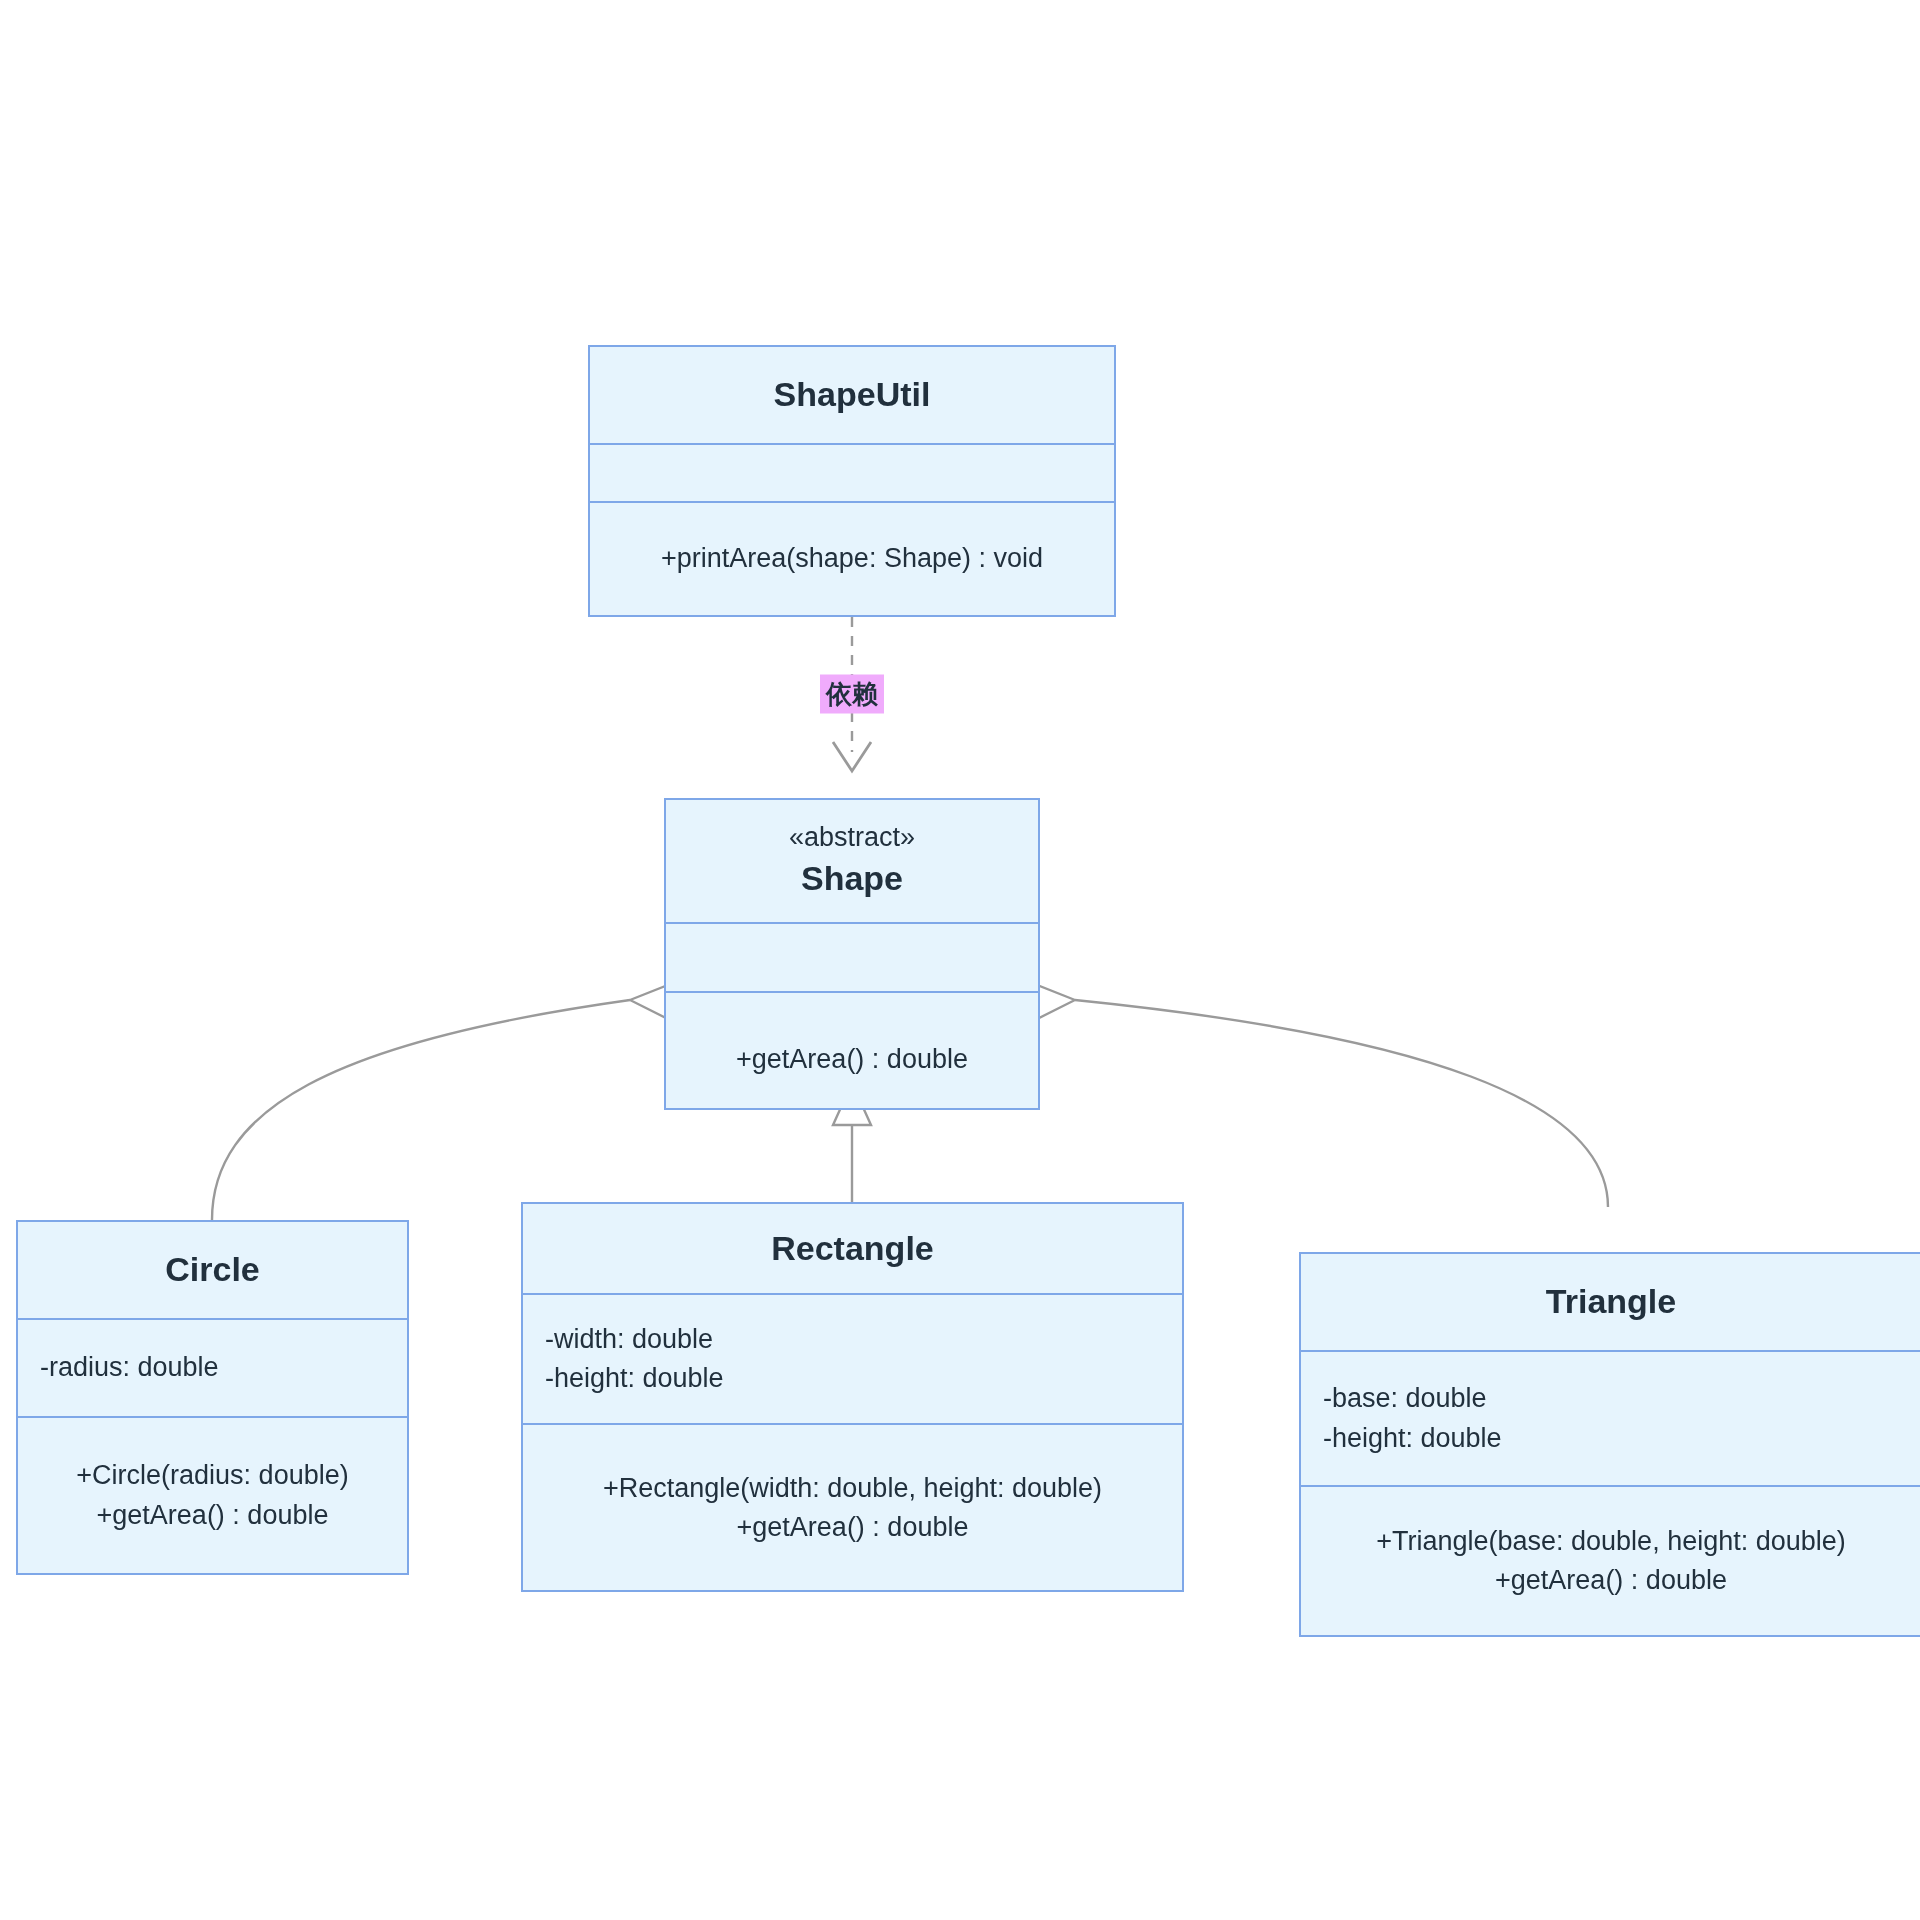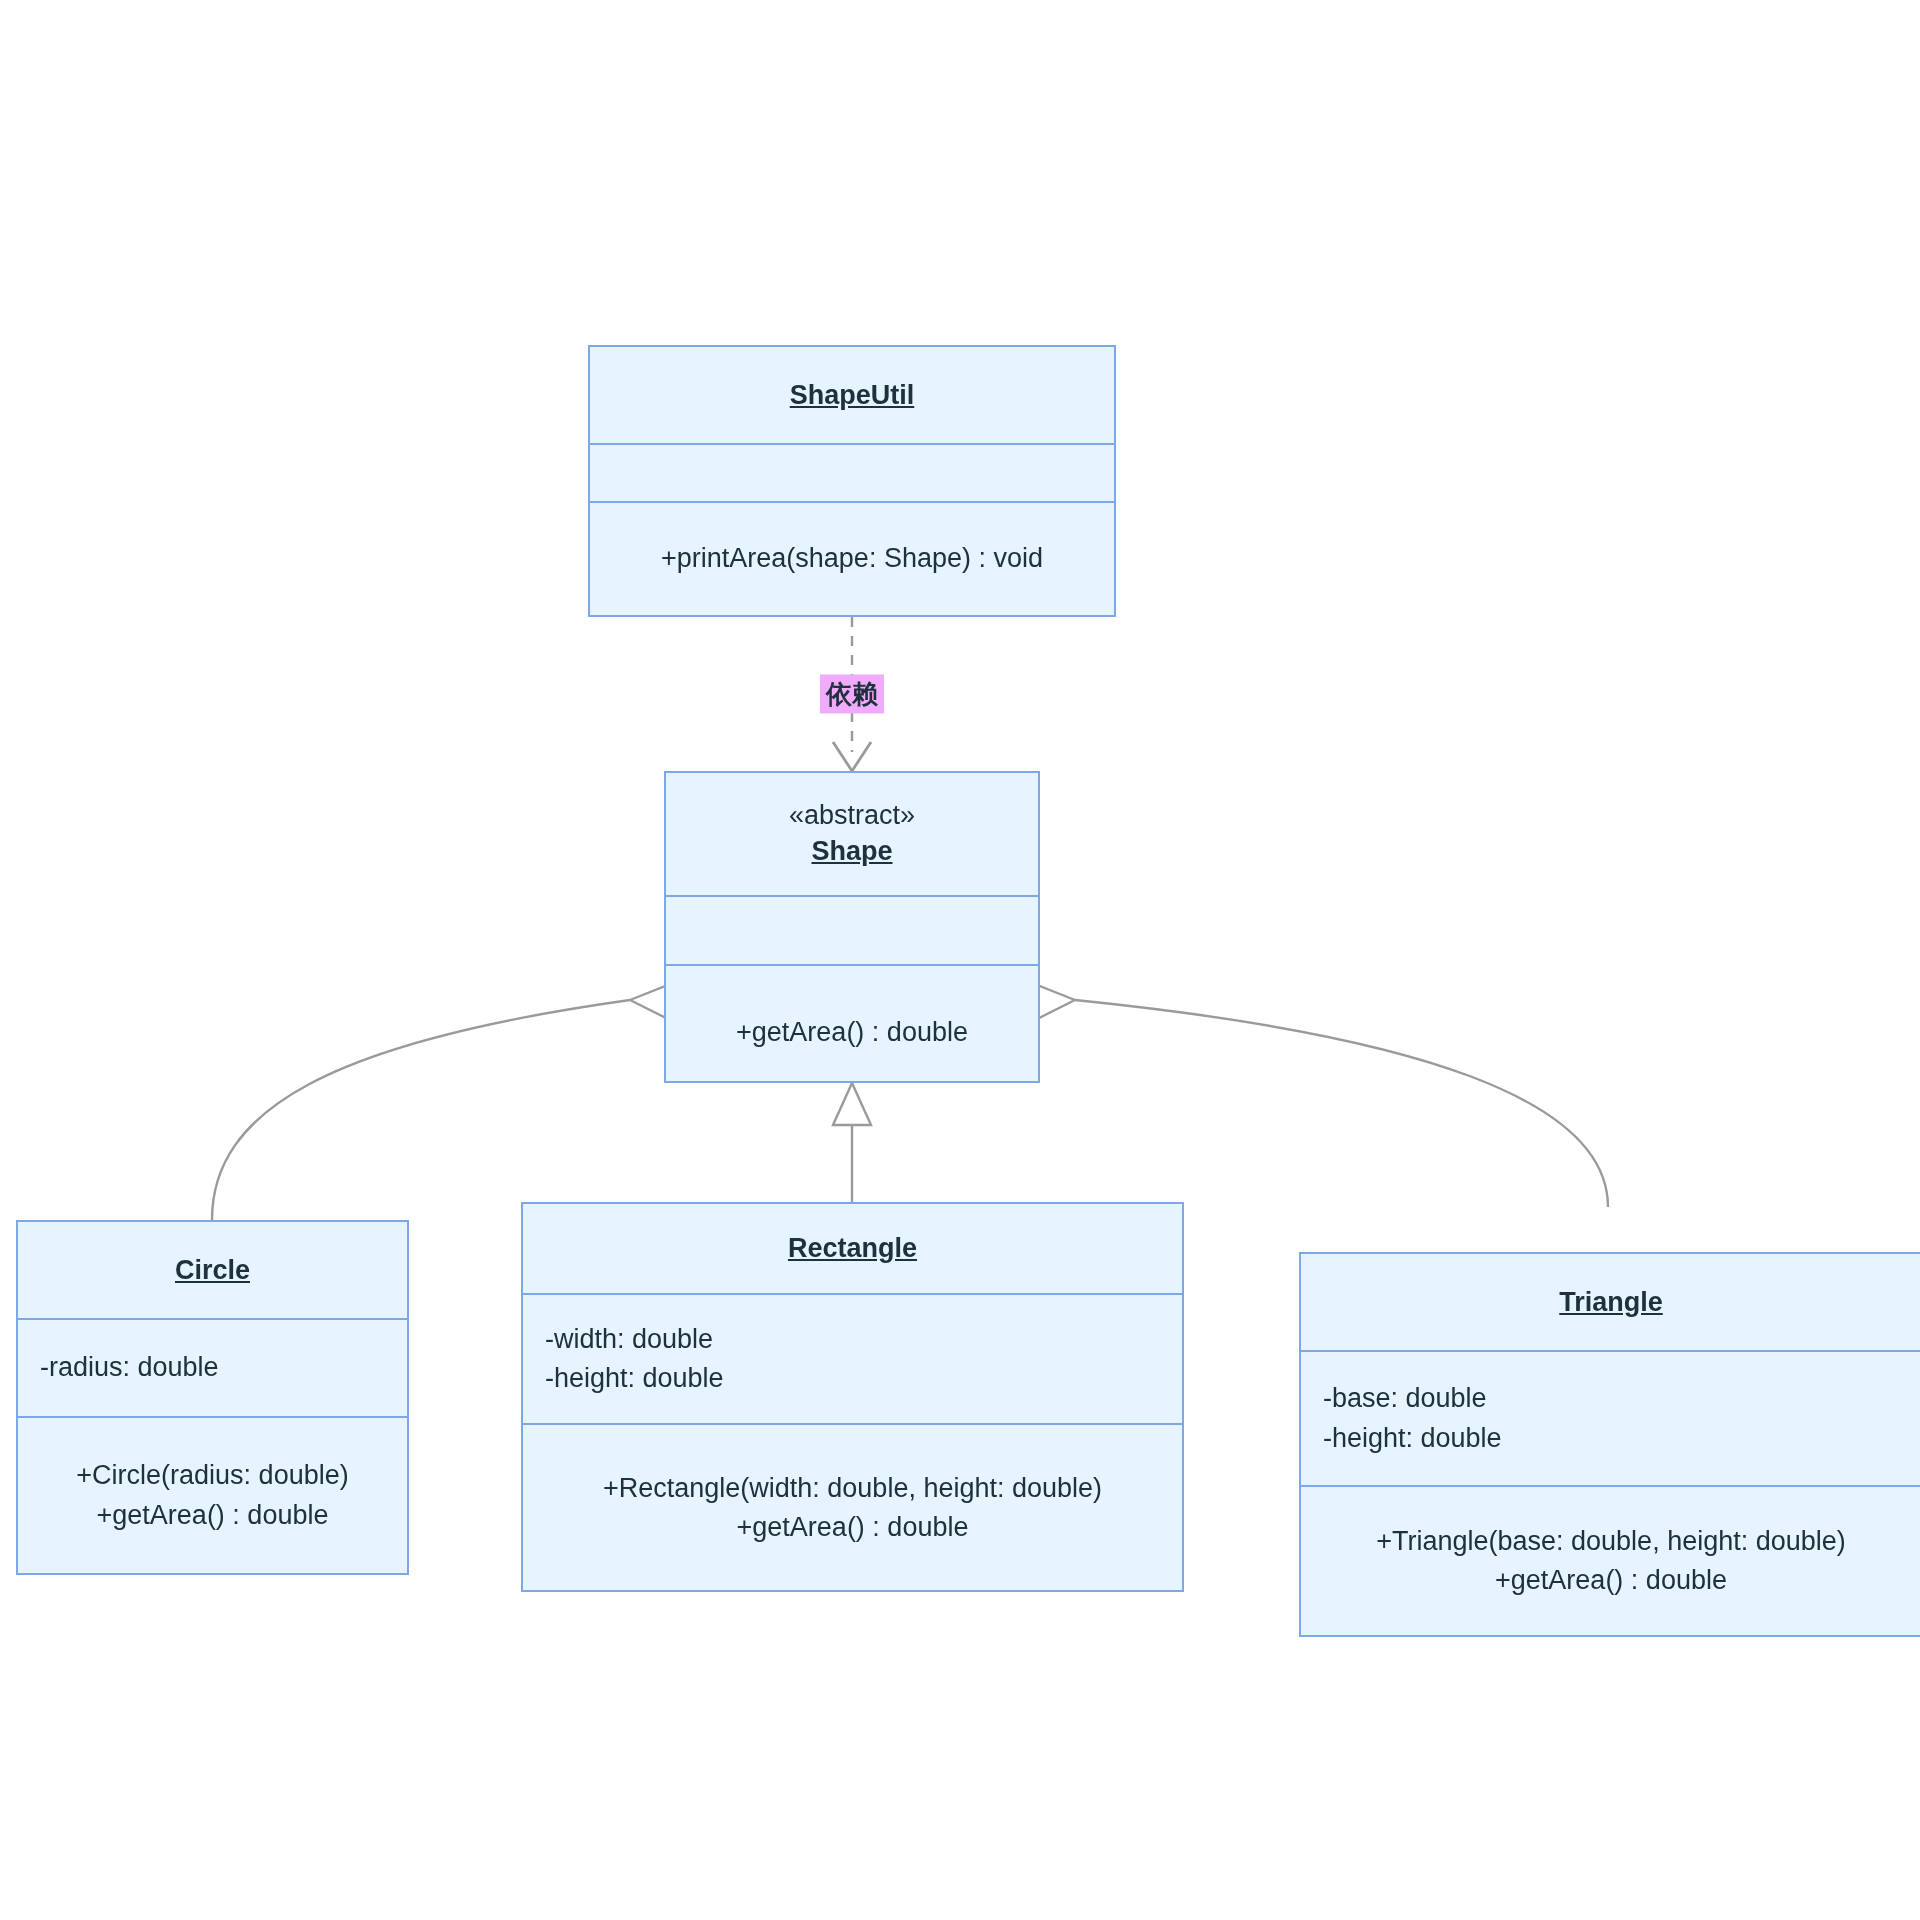--- a/index.html
+++ b/index.html
@@ -59,25 +59,24 @@
     text-align: left;
     padding: 0 22px;
   }
   .cls-stereotype {
     font-size: 27px;
     font-weight: 400;
     line-height: 1.3;
     color: #21303d;
   }
   .cls-name {
-    font-size: 27px;
+    font-size: 34px;
     font-weight: 700;
     line-height: 1.35;
     color: #21303d;
-    text-decoration: underline;
   }
   .member {
     font-size: 27px;
     font-weight: 400;
     line-height: 1.45;
     color: #21303d;
     white-space: nowrap;
   }
 
   
@@ -130,21 +129,21 @@
   <div class="uml-class" style="left:588px; top:345px; width:528px; height:272px;">
     <div class="uml-compartment cmp-header" style="height:98px;">
       <div class="cls-name">ShapeUtil</div>
     </div>
     <div class="uml-compartment cmp-body" style="height:58px;"></div>
     <div class="uml-compartment cmp-body" style="height:112px;">
       <div class="member">+printArea(shape: Shape) : void</div>
     </div>
   </div>
 
-  <div class="uml-class" style="left:664px; top:771px; width:376px; height:312px;gap:18px;">
+  <div class="uml-class" style="left:664px; top:798px; width:376px; height:312px;gap:18px;">
     <div class="uml-compartment cmp-header" style="height:142px;">
       <div class="cls-stereotype">«abstract»</div>
       <div class="cls-name">Shape</div>
     </div>
     <div class="uml-compartment cmp-body" style="height:58px;"></div>
     <div class="uml-compartment cmp-body" style="height:112px;">
       <div class="member">+getArea() : double</div>
     </div>
   </div>
 

